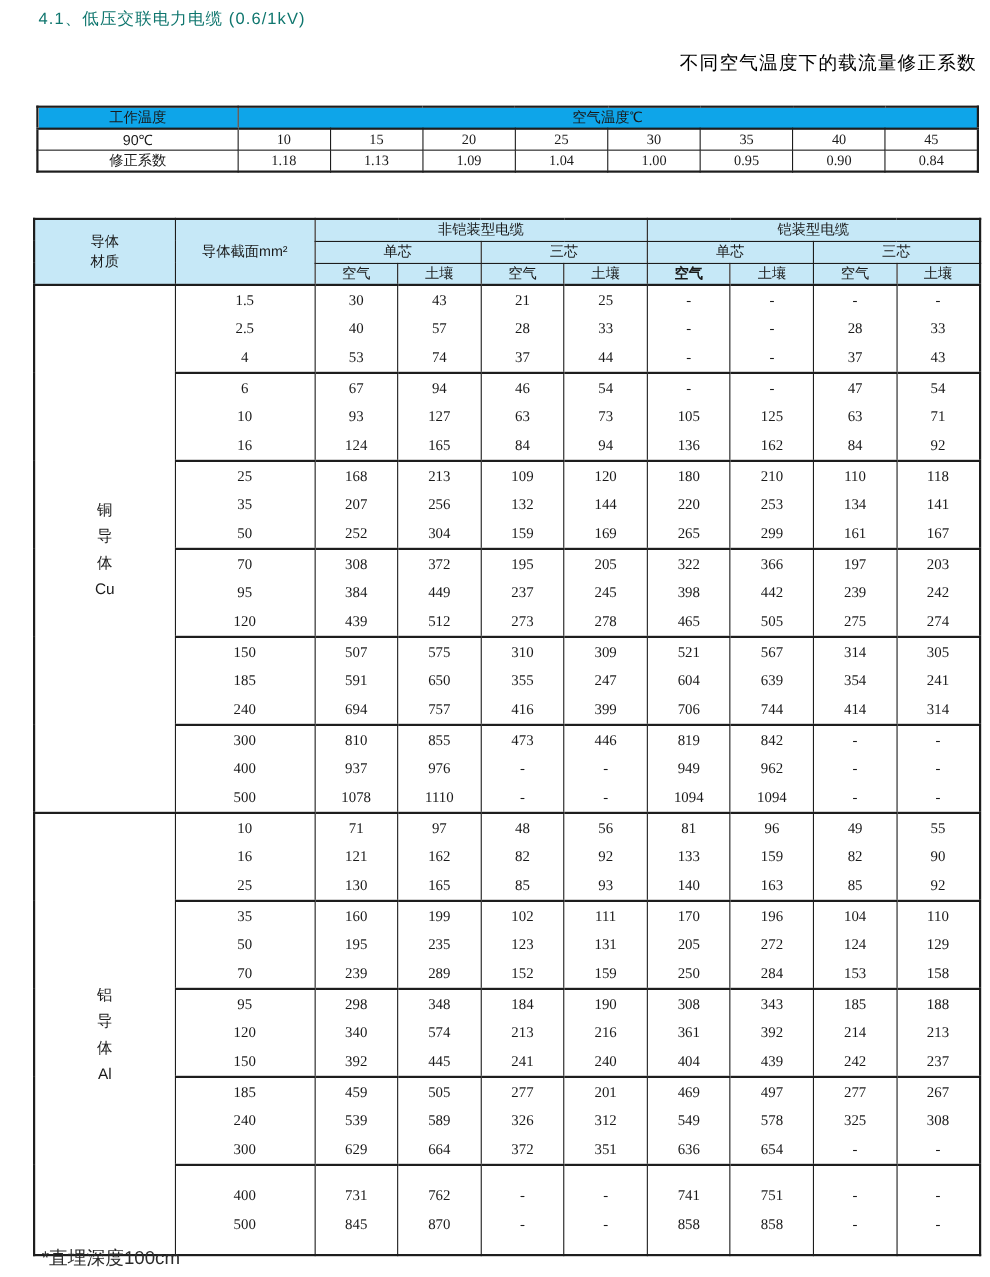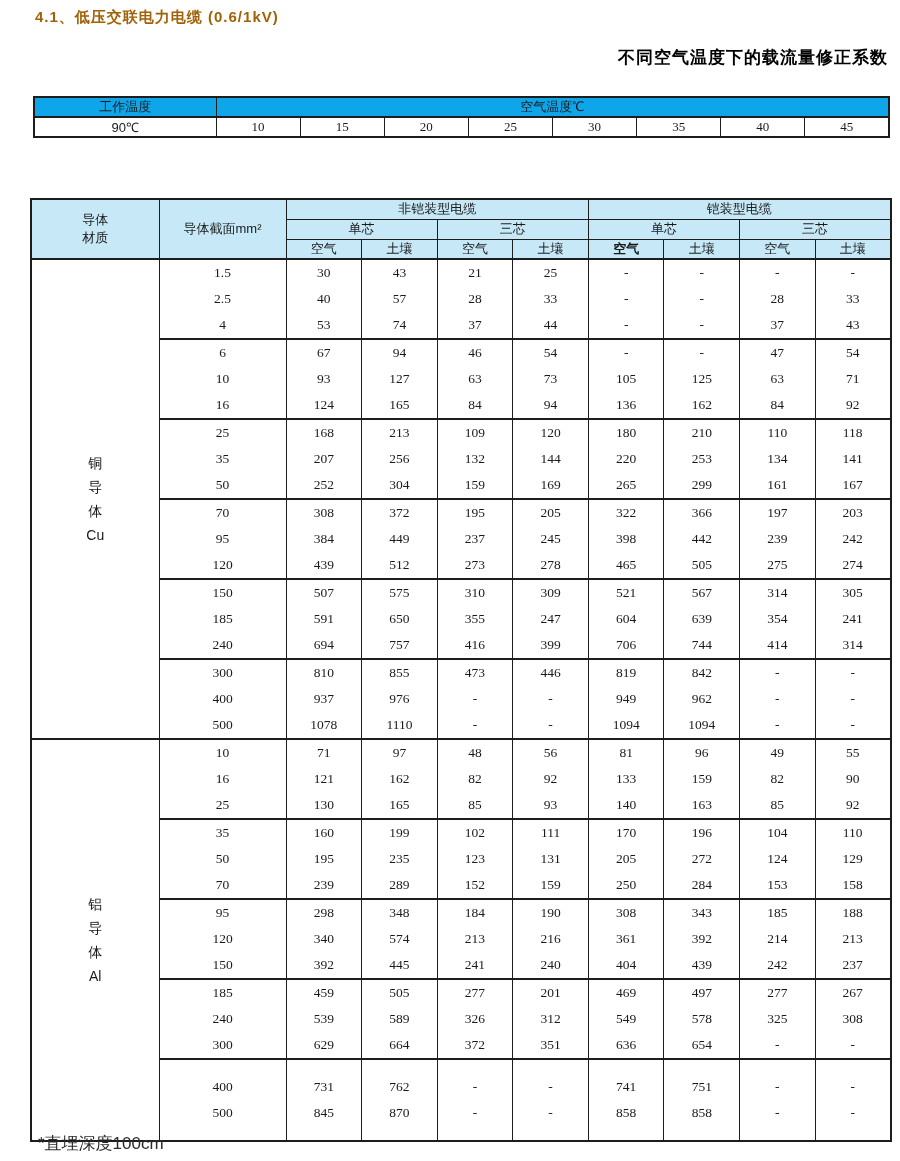--- a/index.html
+++ b/index.html
@@ -1,20 +1,20 @@
 <!DOCTYPE html>
 <html><head>
 <meta charset="utf-8">
 <style>
   * { margin:0; padding:0; box-sizing:border-box; }
   body { background:#ffffff; font-family:"Liberation Sans", sans-serif; color:#1a1a1a; }
   .page { position:relative; width:900px; height:1161px; background:#fff; overflow:hidden; }
 
-  .doc-title { position:absolute; left:35px; top:8px; font-size:15px; letter-spacing:1px; color:#a16207;font-weight:bold; }
-  .doc-subtitle { position:absolute; right:12px; top:46px; font-size:17px; font-weight:bold; color:#000; letter-spacing:1px; }
+  .doc-title { position:absolute; left:35px; top:8px; font-size:15px; letter-spacing:1px; color:#0f766e; }
+  .doc-subtitle { position:absolute; right:12px; top:46px; font-size:17px; font-weight:normal; color:#000; letter-spacing:1px; }
   .footnote { position:absolute; left:38px; top:1132px; font-size:17px; color:#2b2b2b; }
 
   table { border-collapse:collapse; table-layout:fixed; }
   th, td { border:1px solid #1d1d1d; text-align:center; vertical-align:middle; overflow:hidden; }
   .num { font-family:"Liberation Serif", serif; }
   .pre { white-space:pre-line; }
 
   
   .corr-table { position:absolute; left:33px; top:96px; width:857px; border:2px solid #1d1d1d; font-size:13px; }
   .corr-table col.label-col { width:182px; }
@@ -63,20 +63,31 @@
       <tr>
         <td>90℃</td>
         <td class="num">10</td>
         <td class="num">15</td>
         <td class="num">20</td>
         <td class="num">25</td>
         <td class="num">30</td>
         <td class="num">35</td>
         <td class="num">40</td>
         <td class="num">45</td>
+      </tr>
+      <tr>
+        <td>修正系数</td>
+        <td class="num">1.18</td>
+        <td class="num">1.13</td>
+        <td class="num">1.09</td>
+        <td class="num">1.04</td>
+        <td class="num">1.00</td>
+        <td class="num">0.95</td>
+        <td class="num">0.90</td>
+        <td class="num">0.84</td>
       </tr>
     </tbody>
   </table>
 
   <table class="main-table">
     <colgroup>
       <col class="c-material">
         <col class="c-size">
       <col class="c-data">
         <col class="c-data">

